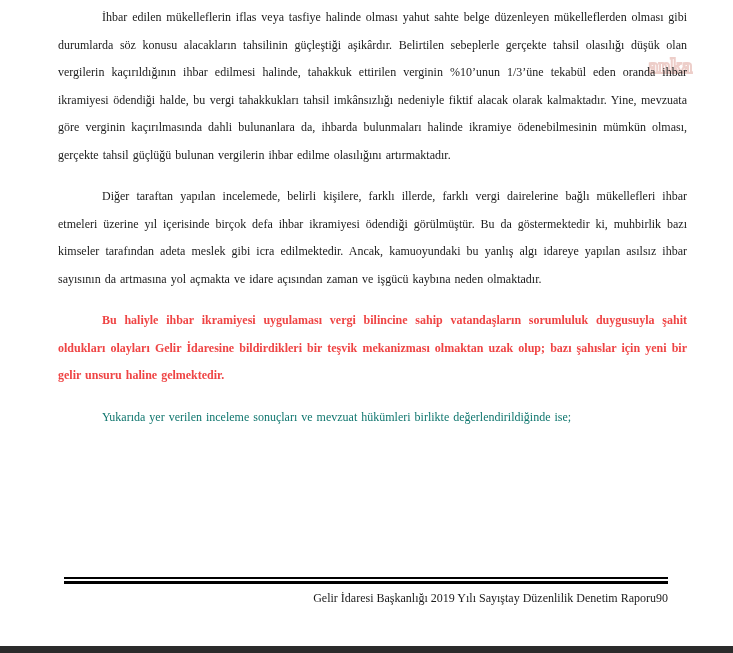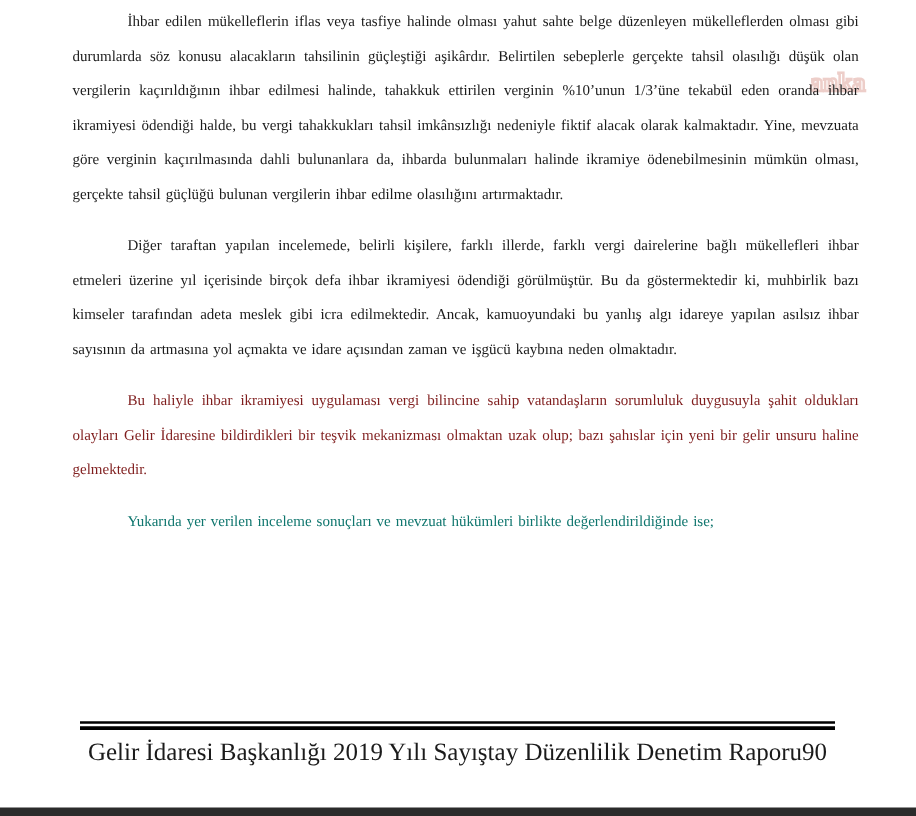--- a/index.html
+++ b/index.html
@@ -52,45 +52,45 @@
     top: 577px;
     width: 604px;
   }
   .footer-rule {
     height: 2px;
     border-top: 2px solid #000000;
     border-bottom: 3px solid #000000;
   }
   .footer-row {
     display: flex;
-    justify-content: center;
+    justify-content: flex-end;
     align-items: baseline;
     margin-top: 7px;
-    font-size: 20px;
+    font-size: 12px;
     color: #1b1b1b;
   }
   .bottom-bar {
     position: absolute;
     left: 0;
     bottom: 0;
     width: 100%;
     height: 7px;
   }
 </style>
 </head>
 <body>
 
 <div class="page">
 
   <div class="watermark">anka</div>
 
   <div class="content">
     <p style="color: rgb(27, 27, 27);">İhbar edilen mükelleflerin iflas veya tasfiye halinde olması yahut sahte belge düzenleyen mükelleflerden olması gibi durumlarda söz konusu alacakların tahsilinin güçleştiği aşikârdır. Belirtilen sebeplerle gerçekte tahsil olasılığı düşük olan vergilerin kaçırıldığının ihbar edilmesi halinde, tahakkuk ettirilen verginin %10’unun 1/3’üne tekabül eden oranda ihbar ikramiyesi ödendiği halde, bu vergi tahakkukları tahsil imkânsızlığı nedeniyle fiktif alacak olarak kalmaktadır. Yine, mevzuata göre verginin kaçırılmasında dahli bulunanlara da, ihbarda bulunmaları halinde ikramiye ödenebilmesinin mümkün olması, gerçekte tahsil güçlüğü bulunan vergilerin ihbar edilme olasılığını artırmaktadır.</p>
     <p style="color: rgb(27, 27, 27);">Diğer taraftan yapılan incelemede, belirli kişilere, farklı illerde, farklı vergi dairelerine bağlı mükellefleri ihbar etmeleri üzerine yıl içerisinde birçok defa ihbar ikramiyesi ödendiği görülmüştür. Bu da göstermektedir ki, muhbirlik bazı kimseler tarafından adeta meslek gibi icra edilmektedir. Ancak, kamuoyundaki bu yanlış algı idareye yapılan asılsız ihbar sayısının da artmasına yol açmakta ve idare açısından zaman ve işgücü kaybına neden olmaktadır.</p>
-    <p style="color: #7f1d1d;">Bu haliyle ihbar ikramiyesi uygulaması vergi bilincine sahip vatandaşların sorumluluk duygusuyla şahit oldukları olayları Gelir İdaresine bildirdikleri bir teşvik mekanizması olmaktan uzak olup; bazı şahıslar için yeni bir gelir unsuru haline gelmektedir.</p>
+    <p style="color: #ef4444; font-weight: bold;">Bu haliyle ihbar ikramiyesi uygulaması vergi bilincine sahip vatandaşların sorumluluk duygusuyla şahit oldukları olayları Gelir İdaresine bildirdikleri bir teşvik mekanizması olmaktan uzak olup; bazı şahıslar için yeni bir gelir unsuru haline gelmektedir.</p>
     <p style="color: #0f766e;">Yukarıda yer verilen inceleme sonuçları ve mevzuat hükümleri birlikte değerlendirildiğinde ise;</p>
   </div>
 
   <div class="footer">
     <div class="footer-rule"></div>
     <div class="footer-row">
       <span>Gelir İdaresi Başkanlığı 2019 Yılı Sayıştay Düzenlilik Denetim Raporu</span>
       <span>90</span>
     </div>
   </div>

